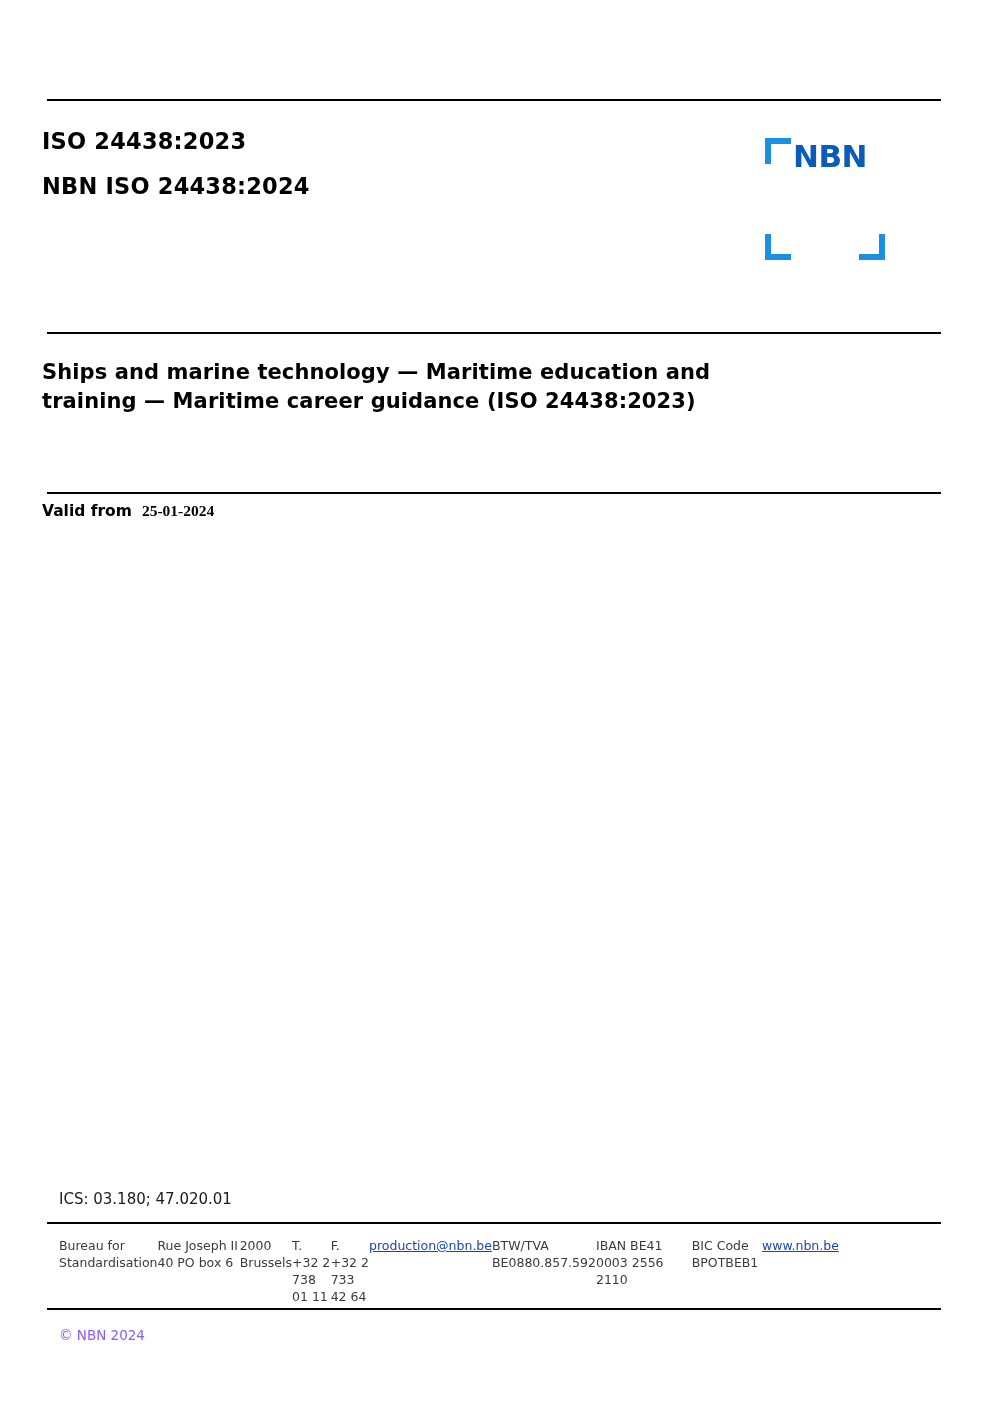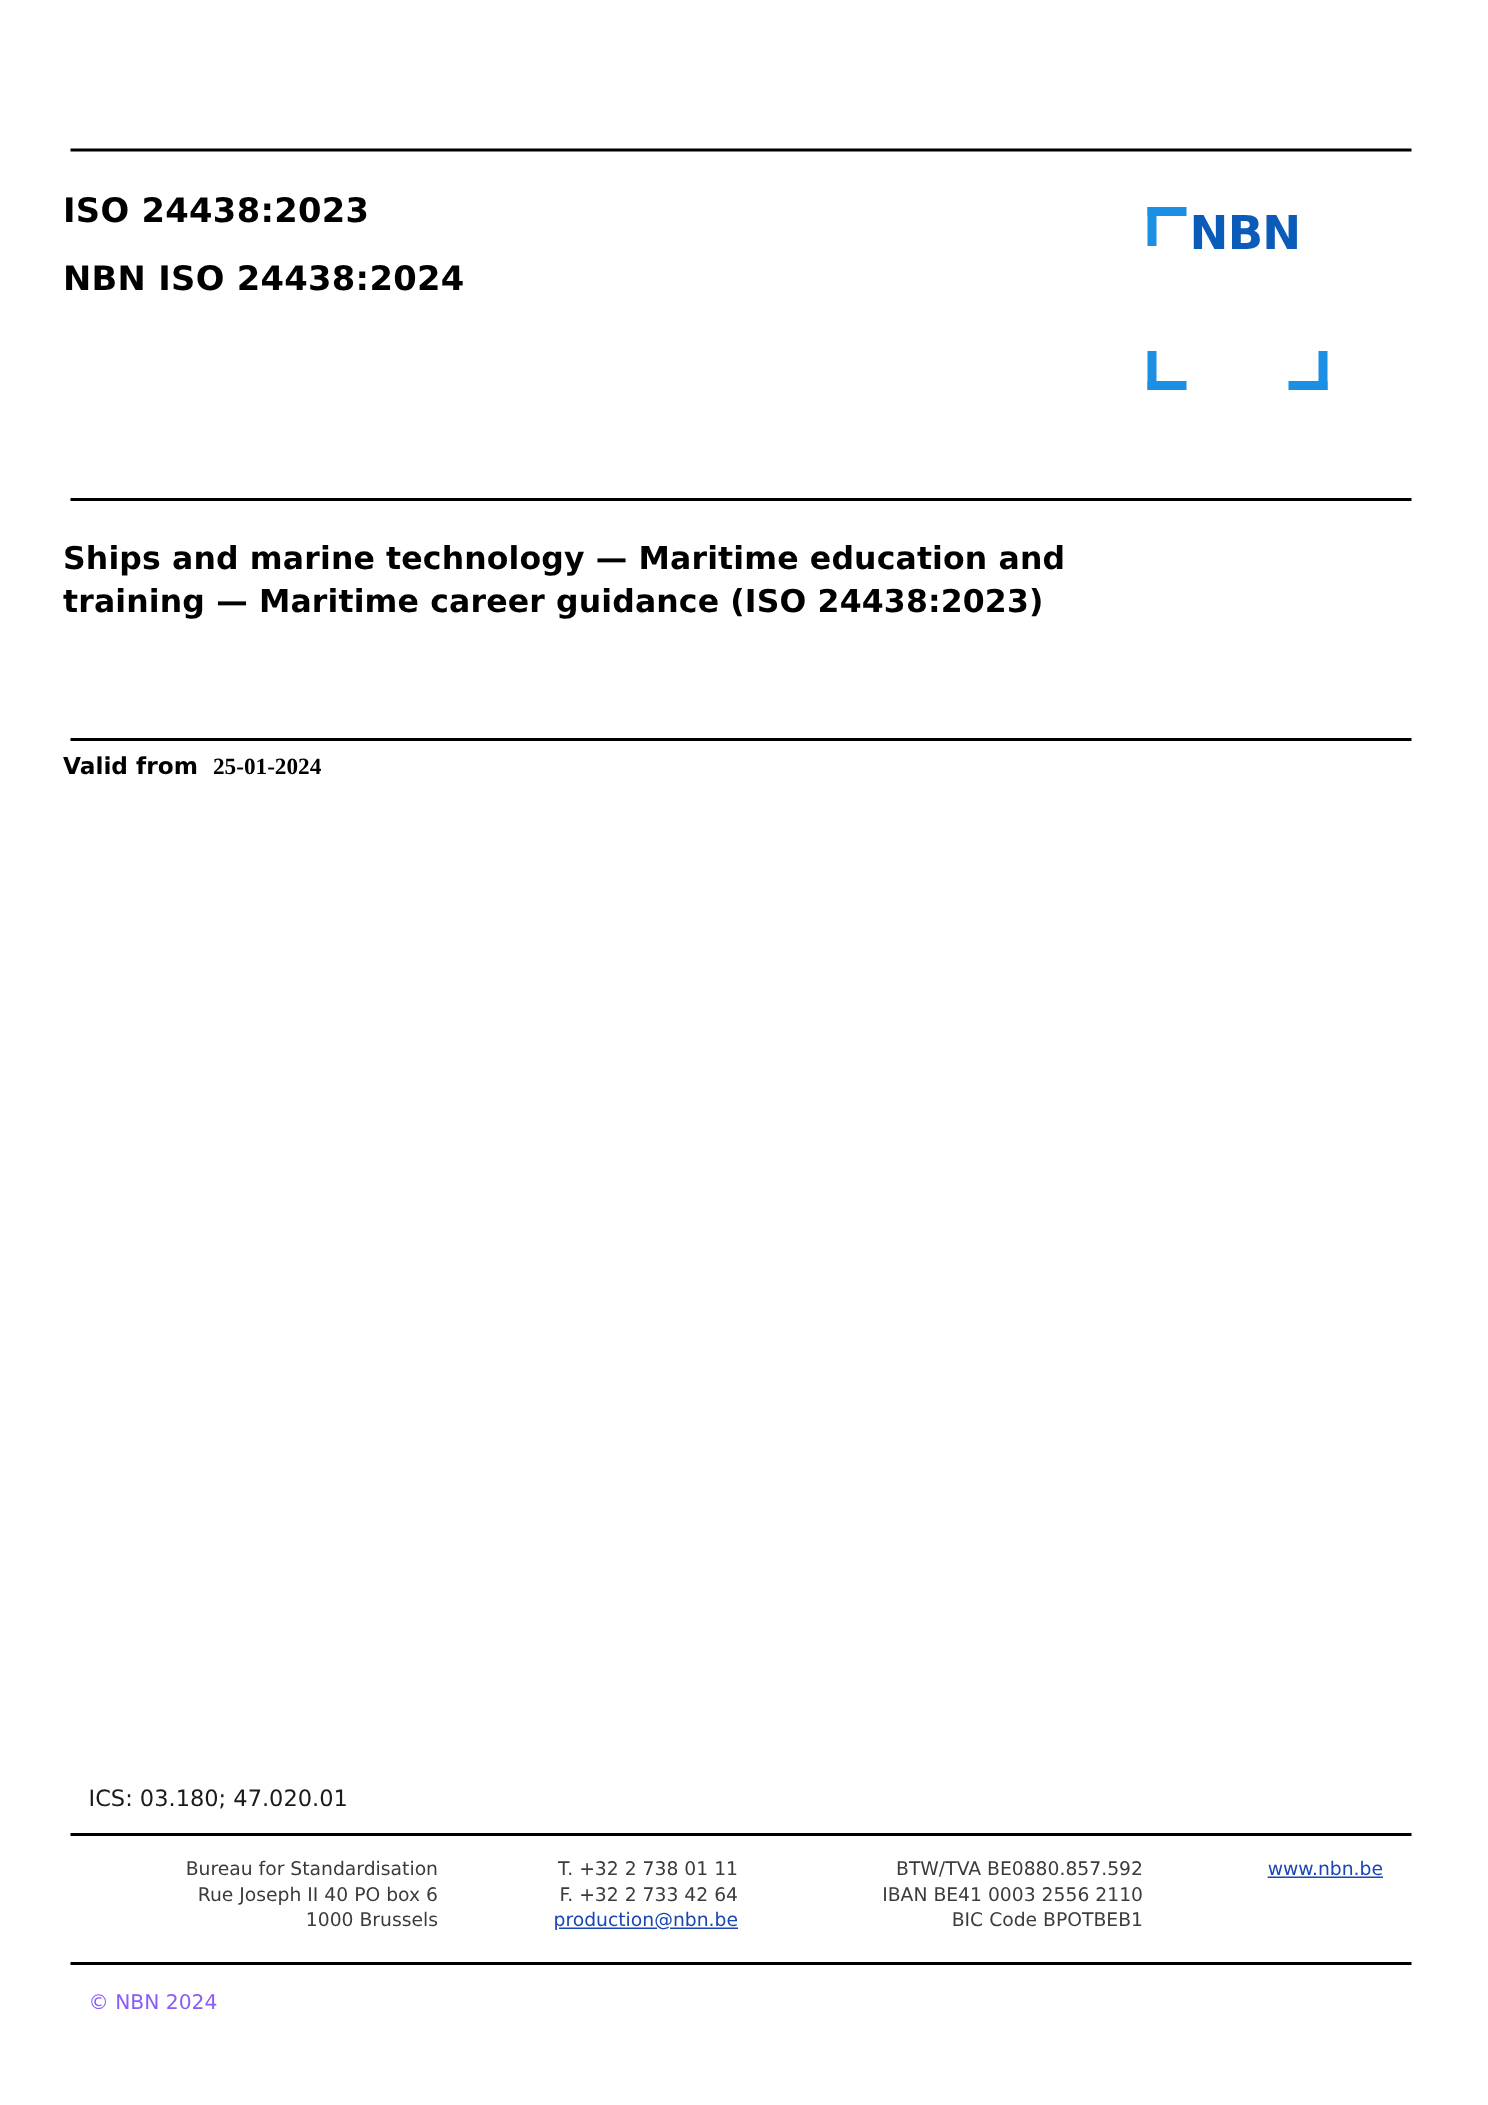--- a/index.html
+++ b/index.html
@@ -169,22 +169,21 @@
     font-size: 12.5px;
     color: #3b3b3b;
     line-height: 1.35;
   }
   .footer-cols {
     display: flex;
     flex-direction: row;
   }
   .fcol {
     display: flex;
-    flex-direction: column;
-    align-items: flex-end;
+    flex-direction: row;
   }
   .fcol.c1 { width: 233px; }
   .fcol.c2 { width: 200px; }
   .fcol.c3 { width: 270px; }
   .fcol.c4 { width: 160px; }
   .flink {
     color: #1846b4;
     text-decoration: underline;
   }
 
@@ -229,21 +228,21 @@
 
   <div class="ics">ICS: 03.180; 47.020.01</div>
 
   <div class="rule rule-ics"></div>
 
   <div class="footer">
     <div class="footer-cols">
       <div class="fcol c1">
         <span>Bureau for Standardisation</span>
         <span>Rue Joseph II 40 PO box 6</span>
-        <span>1000 Brussels</span>
+        <span>2000 Brussels</span>
       </div>
       <div class="fcol c2">
         <span>T. +32 2 738 01 11</span>
         <span>F. +32 2 733 42 64</span>
         <a class="flink" href="#">production@nbn.be</a>
       </div>
       <div class="fcol c3">
         <span>BTW/TVA BE0880.857.592</span>
         <span>IBAN BE41 0003 2556 2110</span>
         <span>BIC Code BPOTBEB1</span>

